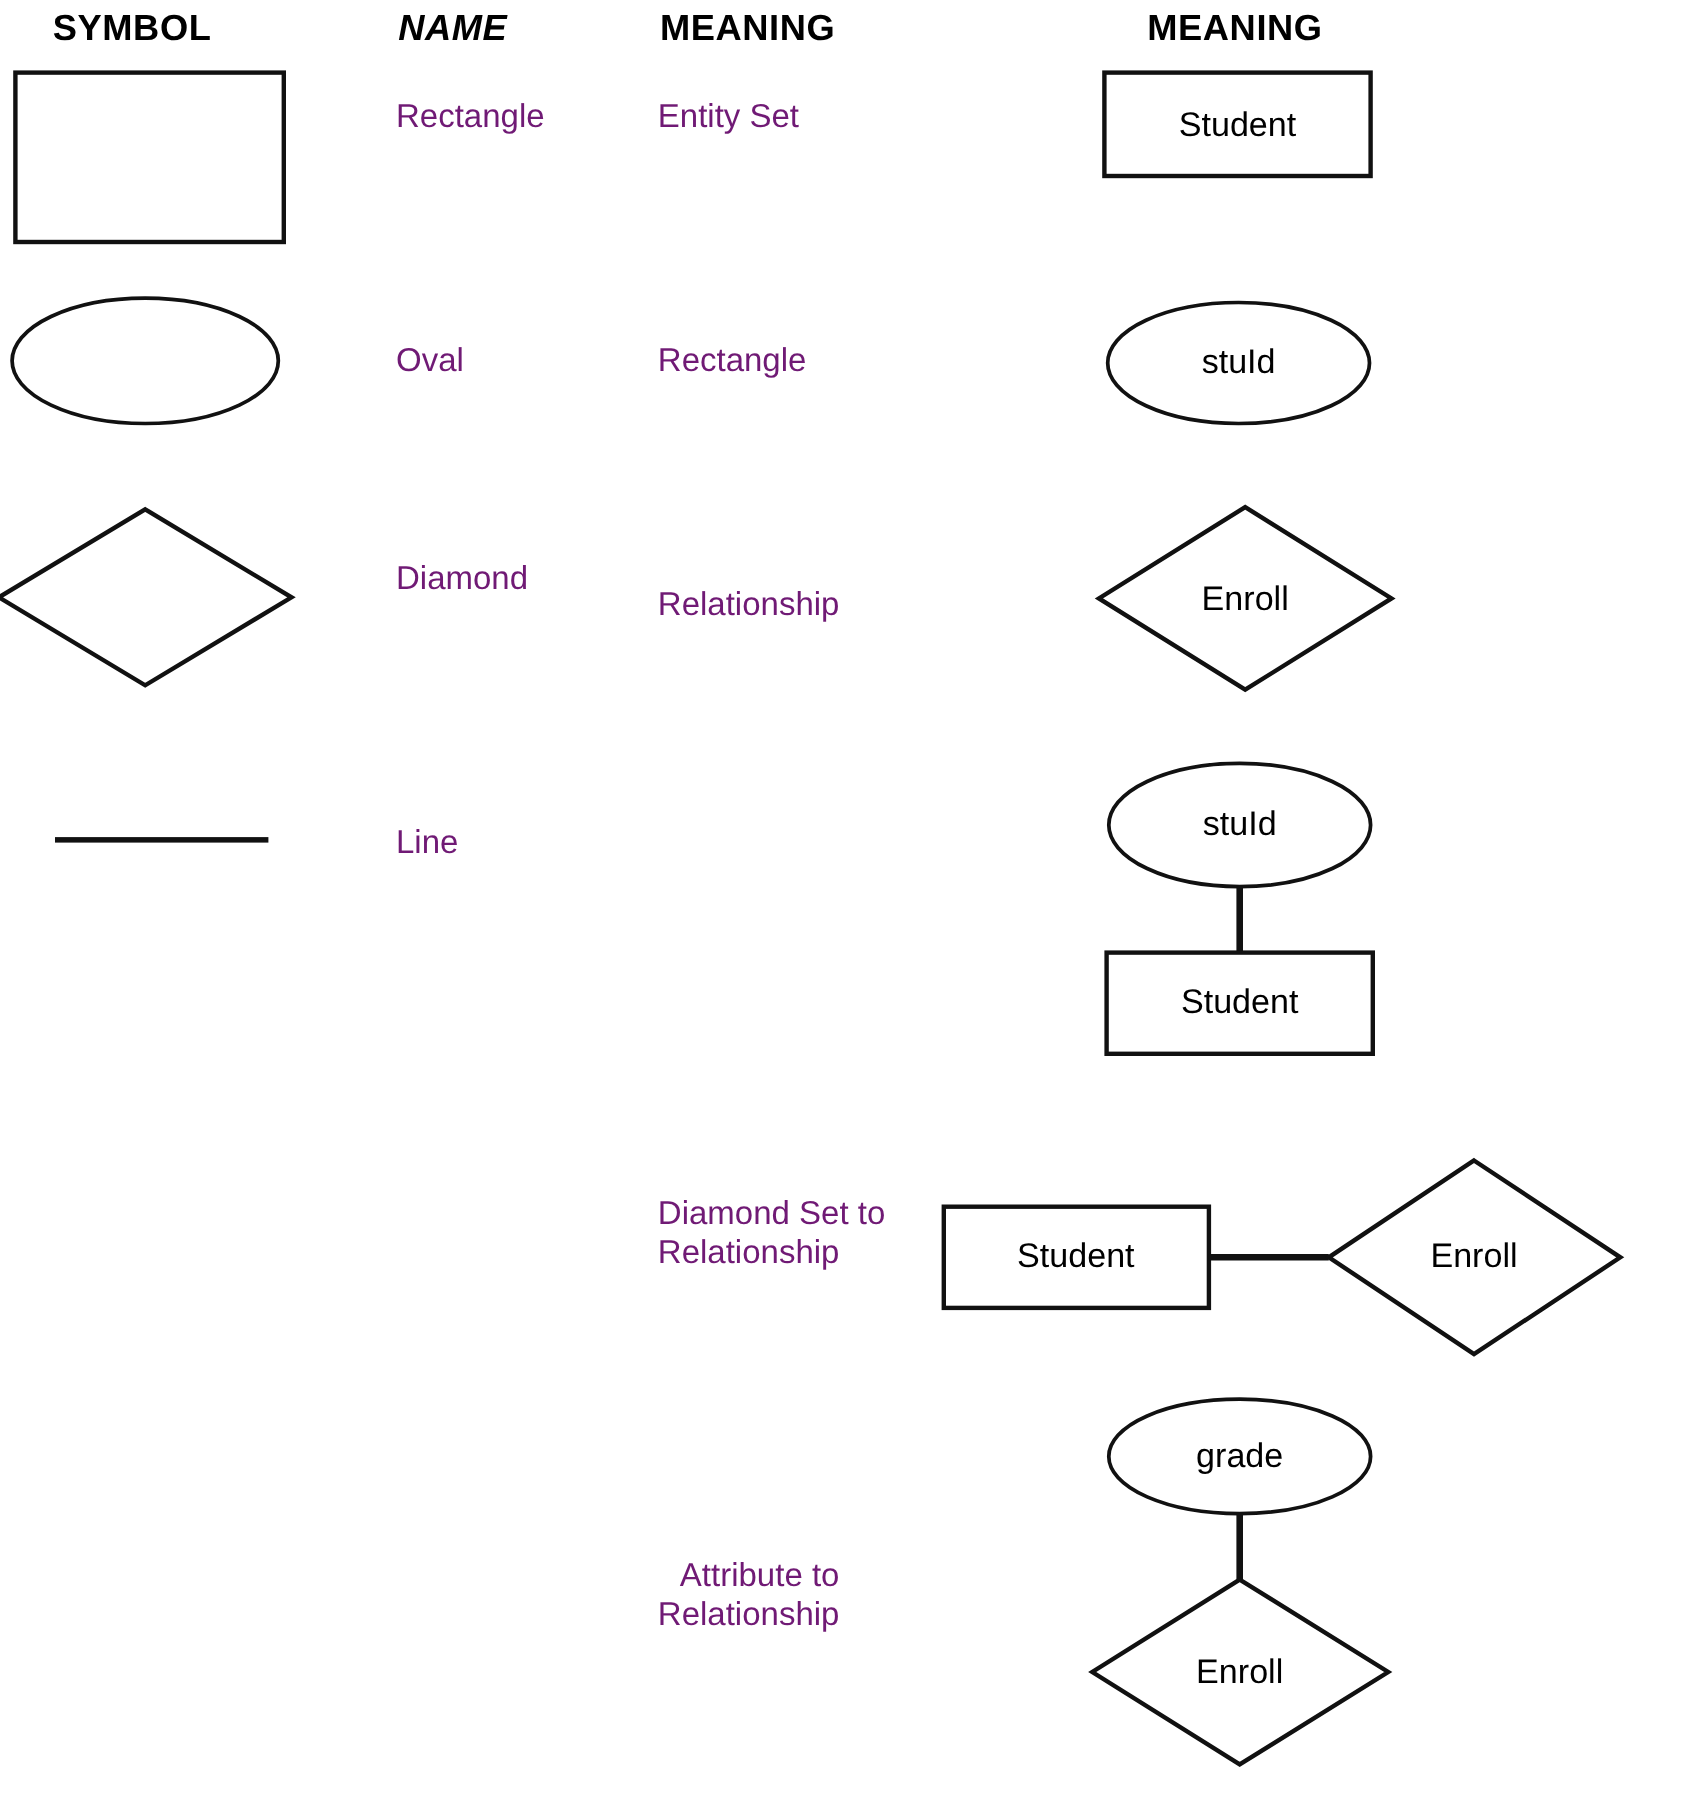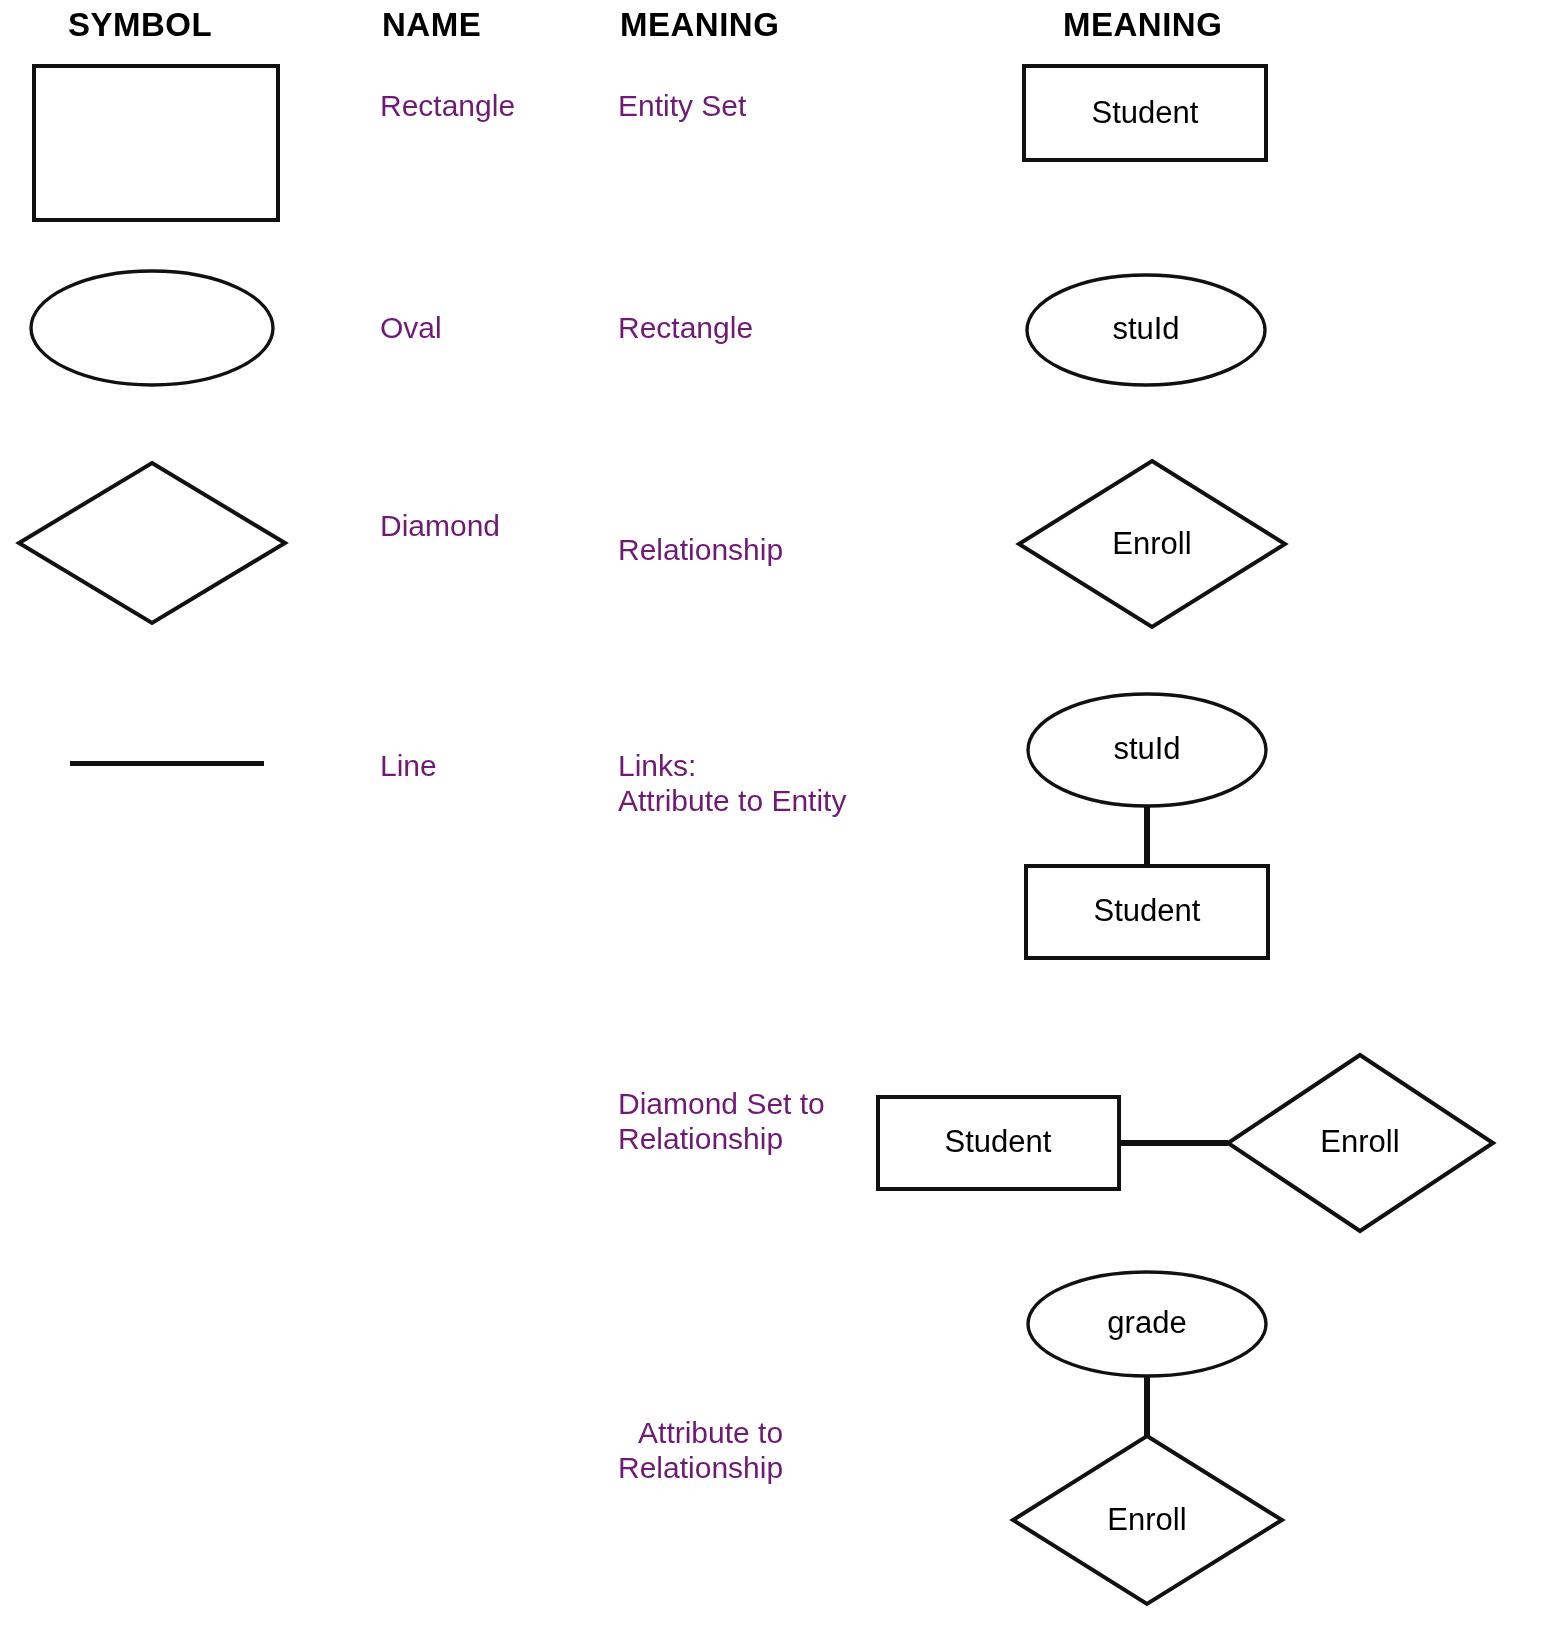--- a/index.html
+++ b/index.html
@@ -12,21 +12,21 @@
     font-family: "Liberation Sans", sans-serif;
     color: #000000;
   }
   #page {
     position: relative;
     width: 1547px;
     height: 1647px;
     background: #ffffff;
     overflow: hidden;
   }
-  .abs { position: absolute; margin-left: 20px; }
+  .abs { position: absolute; }
 
   
   .col-header {
     font-size: 33px;
     font-weight: bold;
     letter-spacing: 0.5px;
     white-space: nowrap;
     line-height: 1;
   }
 
@@ -71,21 +71,21 @@
     background: #111111;
   }
 </style>
 </head>
 <body>
 
 <div id="page">
 
   <div class="abs col-header" style="left:48px;  top:8px;">SYMBOL</div>
 
-  <div class="abs col-header" style="left:362px; top:8px;">NAME</div>
+  <div class="abs col-header" style="left:362px; top:8px;font-style:italic;">NAME</div>
 
   <div class="abs col-header" style="left:600px; top:8px;">MEANING</div>
 
   <div class="abs col-header" style="left:1043px; top:8px;">MEANING</div>
 
   <div class="abs" style="left:12px; top:64px;">
     <svg class="shape-svg" width="248" height="158" viewBox="0 0 248 158">
       <rect class="stroke" x="2" y="2" width="244" height="154"></rect>
     </svg>
   </div>
@@ -132,22 +132,20 @@
     <svg class="shape-svg" width="272" height="172" viewBox="0 0 272 172">
       <polygon class="stroke" points="136,3 269,86 136,169 3,86"></polygon>
       <text class="shape-label" x="136" y="88">Enroll</text>
     </svg>
   </div>
 
   <div class="abs line-sample" style="left:50px; top:761px; width:194px;"></div>
 
   <div class="abs cell-text" style="left:360px; top:748px;text-align:center;">Line</div>
 
-  <div class="abs cell-text" style="left:598px; top:748px;">Links:
-Attribute to Entity</div>
 
   <div class="abs" style="left:1004px; top:690px;">
     <svg class="shape-svg" width="246" height="270" viewBox="0 0 246 270">
 
       <ellipse class="stroke-thin" cx="123" cy="60" rx="119" ry="56"></ellipse>
       <text class="shape-label" x="123" y="61">stuId</text>
 
       <line class="connector" x1="123" y1="116" x2="123" y2="176"></line>
 
       <rect class="stroke" x="2" y="176" width="242" height="92"></rect>

